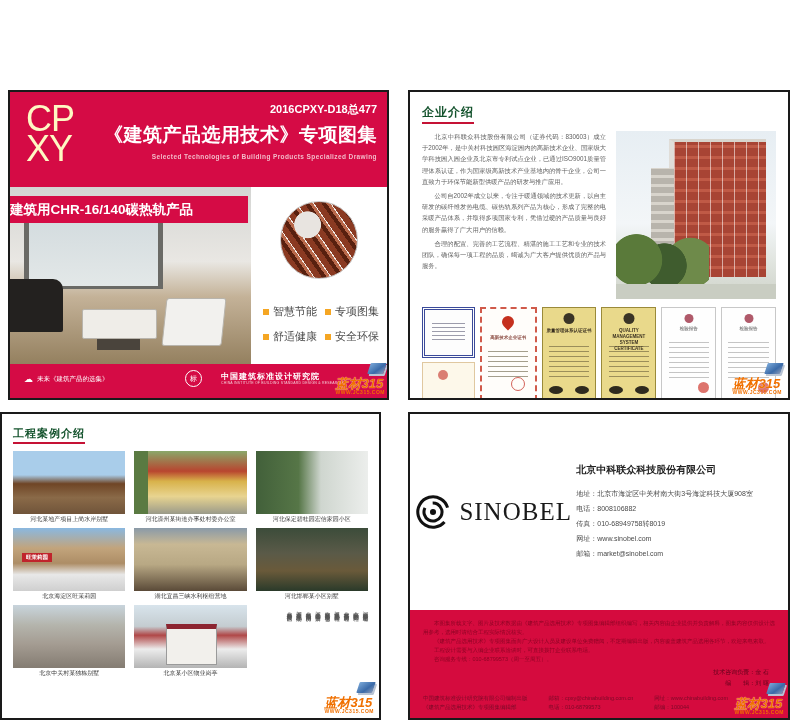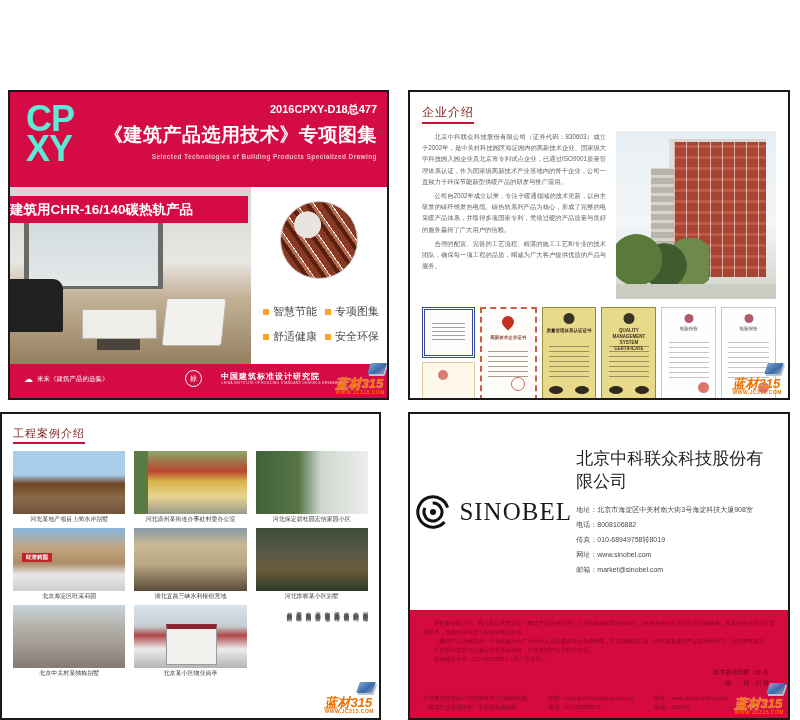--- a/index.html
+++ b/index.html
@@ -21,21 +21,21 @@
   
   .wm{position:absolute;display:flex;align-items:flex-end;gap:3px;z-index:30;flex-direction:column;}
   .wm-book{width:16px;height:11px;background:linear-gradient(135deg,#7aa8d8 0%,#3a6aa8 60%,#8a9ab8 100%);
            transform:skewX(-18deg);border-radius:1px;box-shadow:2px 2px 0 #b8c4d4;}
   .wm-txt{display:flex;flex-direction:column;line-height:1;}
   .wm-name{color:#f07000;font-size:13px;font-weight:bold;font-style:italic;text-shadow:0 0 1px #fff;}
   .wm-url{color:#f07000;font-size:5px;font-weight:bold;letter-spacing:.5px;}
 
   
   .p1-header{position:absolute;left:0;top:0;right:0;height:95px;background:#d50b45;}
-  .p1-logo{position:absolute;left:16px;top:12px;color:#5eead4;font-weight:bold;font-size:36px;line-height:.82;letter-spacing:-1px;}
+  .p1-logo{position:absolute;left:16px;top:12px;color:#fef9c3;font-weight:normal;font-size:36px;line-height:.82;letter-spacing:-1px;}
   .p1-right{position:absolute;right:10px;top:10px;text-align:right;color:#fff;}
   .p1-code{font-size:11px;font-weight:bold;}
   .p1-title{font-size:19px;font-weight:bold;margin-top:5px;letter-spacing:.5px;}
   .p1-sub{font-size:6.5px;font-weight:bold;color:#f3bcca;margin-top:5px;letter-spacing:.4px;}
   .p1-body{position:absolute;left:0;top:95px;right:0;bottom:34px;display:flex;}
   .p1-photo{position:relative;flex:1;background:linear-gradient(180deg,#d4d5d3 0%,#e9e7e3 42%,#c4b298 62%,#94805f 100%);overflow:hidden;}
   .p1-window{position:absolute;left:6%;top:6%;width:55%;height:48%;background:
       linear-gradient(180deg,#cfd8dc 0%,#e3e8e8 100%);border:3px solid #6a6a66;box-shadow:inset 30px 0 0 -28px #6a6a66, inset -30px 0 0 -28px #6a6a66;}
   .p1-piano{position:absolute;left:-4%;bottom:18%;width:26%;height:30%;background:#23211f;border-radius:4px 10px 2px 2px;}
   .p1-sofa1{position:absolute;left:30%;bottom:14%;width:30%;height:16%;background:#efedе8;background:#efede8;border:1px solid #b8b4ac;border-radius:2px;}
@@ -55,21 +55,21 @@
   .p1-footer{position:absolute;left:0;right:0;bottom:0;height:34px;background:#d50b45;}
   .p1-f-left{position:absolute;left:14px;top:11px;display:flex;align-items:center;gap:4px;color:#fff;font-size:6.5px;}
   .p1-cloud{font-size:9px;line-height:1;}
   .p1-f-right{position:absolute;right:44px;top:6px;display:flex;align-items:center;gap:19px;color:#fff;}
   .p1-orgmark{width:15px;height:15px;border:1.5px solid #fff;border-radius:50%;display:flex;align-items:center;justify-content:center;font-size:7px;color:#fff;}
   .p1-orgtxt{display:flex;flex-direction:column;line-height:1.2;}
   .p1-org{font-size:8px;font-weight:bold;letter-spacing:1px;}
   .p1-orgen{font-size:3.5px;letter-spacing:.2px;color:#f3c4d0;}
 
   
-  .sec-title{display:inline-block;color:#7f1d1d;font-weight:normal;border-bottom:2.5px solid #c51235;padding-bottom:1px;letter-spacing:1px;}
+  .sec-title{display:inline-block;color:#14532d;font-weight:bold;border-bottom:2.5px solid #c51235;padding-bottom:1px;letter-spacing:1px;}
   .p2-inner{position:absolute;inset:0;padding:10px 12px;}
   .p2-row{display:flex;gap:10px;margin-top:7px;height:168px;}
   .p2-text{width:52%;font-size:6.3px;color:#5f5f5f;line-height:1.78;text-align:justify;}
   .p2-text p{margin:0 0 3px 0;text-indent:2em;}
   .p2-photo{position:relative;flex:1;background:linear-gradient(180deg,#e7eef3 0%,#f3f6f8 55%,#dfe3dd 80%,#cfd3c9 100%);overflow:hidden;}
   .p2-bld{position:absolute;right:6%;top:5%;width:58%;height:80%;
       background:repeating-linear-gradient(90deg,rgba(255,255,255,.55) 0 1.5px,transparent 1.5px 12px),
                  repeating-linear-gradient(0deg,#a84434 0 8px,#c05a46 8px 11px);
       border-left:5px solid #e0ddd8;border-top:3px solid #d8d4cc;}
   .p2-bld2{position:absolute;right:64%;top:22%;width:14%;height:58%;background:repeating-linear-gradient(0deg,#b8b4ac 0 6px,#d8d4cc 6px 9px);}
@@ -123,21 +123,21 @@
   .ph8{background:linear-gradient(180deg,#d8e4ec 0%,#c4ccd0 34%,#b04848 48%,#ececec 70%,#b4b4b4 100%);}
   .ph8 .booth{position:absolute;left:28%;top:30%;width:44%;height:55%;background:#f2f0ec;border:1px solid #9a9a9a;border-top:5px solid #8c2430;}
   .p3-list{writing-mode:vertical-rl;height:80px;margin-top:2px;font-size:5.5px;color:#555;line-height:1;}
   .p3-list div{margin-left:4px;letter-spacing:.5px;}
 
   
   .p4-white{position:absolute;left:0;top:0;right:0;height:196px;display:flex;align-items:center;}
   .p4-logoblk{width:44%;display:flex;align-items:center;justify-content:center;gap:7px;}
   .p4-logotext{font-family:"Liberation Serif","DejaVu Serif",serif;font-size:25px;color:#1a1a1a;letter-spacing:1px;transform:scaleY(1.05);}
   .p4-info{flex:1;padding-right:14px;}
-  .p4-company{font-size:17px;font-weight:normal;color:#222;margin-bottom:9px;}
+  .p4-company{font-size:10px;font-weight:bold;color:#222;margin-bottom:9px;}
   .p4-line{font-size:7px;color:#4a4a4a;line-height:2.15;}
   .p4-red{position:absolute;left:0;right:0;bottom:0;height:108px;background:#d50b3e;padding:9px 13px 6px;box-sizing:border-box;}
   .p4-notice{font-size:5.5px;color:#8f0425;line-height:1.65;}
   .p4-notice p{margin:0;text-indent:2em;}
   .p4-credits{text-align:right;font-size:6px;color:#66031c;margin-top:3px;line-height:1.7;padding-right:6px;}
   .p4-foot{position:absolute;left:13px;right:60px;bottom:6px;display:flex;justify-content:space-between;gap:8px;
            font-size:5.5px;color:#7c0a28;line-height:1.6;}
 </style>
 </head>
 <body>

